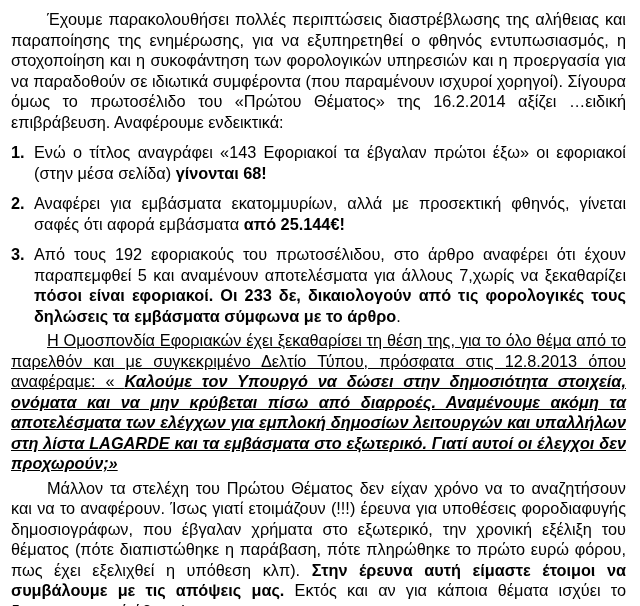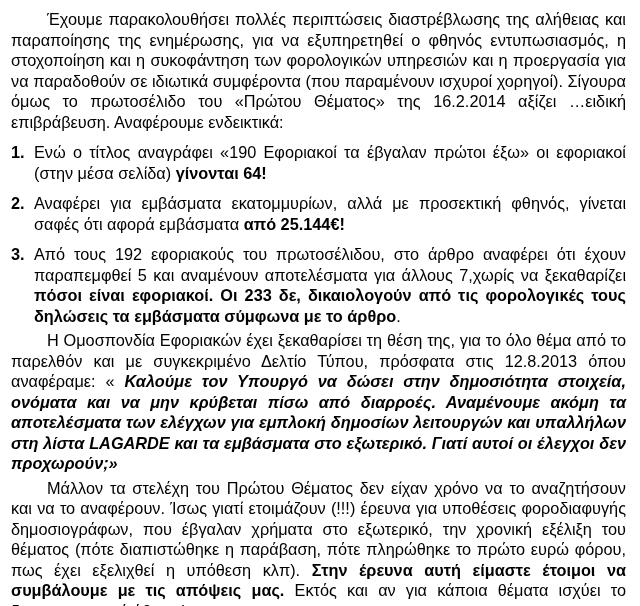--- a/index.html
+++ b/index.html
@@ -32,30 +32,31 @@
     margin-top: 10px;
   }
   .list-item .num {
     position: absolute;
     left: 0;
     top: 0;
     font-weight: bold;
   }
   .list-item + .paragraph {
     margin-top: 3px;
+    text-decoration: underline;
   }
   .paragraph + .paragraph {
     margin-top: 0;
   }
   .b { font-weight: bold; }
   .i { font-style: italic; }
 </style>
 </head>
 <body>
 
 <main class="doc">
     <div class="block paragraph indent"><span>Έχουμε παρακολουθήσει πολλές περιπτώσεις διαστρέβλωσης της αλήθειας και παραποίησης της ενημέρωσης,  για να εξυπηρετηθεί ο φθηνός εντυπωσιασμός, η στοχοποίηση και η συκοφάντηση των φορολογικών υπηρεσιών και η προεργασία για να παραδοθούν σε ιδιωτικά συμφέροντα (που παραμένουν ισχυροί χορηγοί). Σίγουρα όμως το πρωτοσέλιδο του «Πρώτου Θέματος» της 16.2.2014 αξίζει …ειδική επιβράβευση. Αναφέρουμε ενδεικτικά:</span></div>
-    <div class="block list-item"><span class="num">1.</span><span>Ενώ ο τίτλος αναγράφει «190 Εφοριακοί τα έβγαλαν πρώτοι έξω» οι εφοριακοί (στην μέσα σελίδα) </span><span class="b">γίνονται 64!</span></div>
+    <div class="block list-item"><span class="num">1.</span><span>Ενώ ο τίτλος αναγράφει «143 Εφοριακοί τα έβγαλαν πρώτοι έξω» οι εφοριακοί (στην μέσα σελίδα) </span><span class="b">γίνονται 68!</span></div>
     <div class="block list-item"><span class="num">2.</span><span>Αναφέρει για εμβάσματα εκατομμυρίων, αλλά με προσεκτική φθηνός, γίνεται σαφές ότι αφορά εμβάσματα </span><span class="b">από 25.144€!</span></div>
     <div class="block list-item"><span class="num">3.</span><span>Από τους 192 εφοριακούς του πρωτοσέλιδου, στο άρθρο αναφέρει ότι έχουν παραπεμφθεί 5 και αναμένουν αποτελέσματα για άλλους 7,χωρίς να ξεκαθαρίζει </span><span class="b">πόσοι είναι εφοριακοί. Οι 233 δε, δικαιολογούν από τις φορολογικές τους δηλώσεις τα εμβάσματα σύμφωνα με το άρθρο</span><span>.</span></div>
     <div class="block paragraph indent"><span>Η Ομοσπονδία Εφοριακών έχει ξεκαθαρίσει τη θέση της, για το όλο θέμα από το παρελθόν και με συγκεκριμένο Δελτίο Τύπου, πρόσφατα στις 12.8.2013 όπου αναφέραμε: « </span><span class="b i">Καλούμε τον Υπουργό να δώσει στην δημοσιότητα στοιχεία, ονόματα και να μην κρύβεται πίσω από διαρροές. Αναμένουμε ακόμη τα αποτελέσματα των ελέγχων για εμπλοκή δημοσίων λειτουργών και υπαλλήλων στη λίστα LAGARDE και τα εμβάσματα στο εξωτερικό. Γιατί αυτοί οι έλεγχοι δεν προχωρούν;»</span></div>
     <div class="block paragraph indent"><span>Μάλλον τα στελέχη του Πρώτου Θέματος δεν είχαν χρόνο να το αναζητήσουν και να το αναφέρουν. Ίσως γιατί ετοιμάζουν (!!!) έρευνα για υποθέσεις φοροδιαφυγής δημοσιογράφων, που έβγαλαν χρήματα στο εξωτερικό, την χρονική εξέλιξη του θέματος (πότε διαπιστώθηκε η παράβαση, πότε πληρώθηκε το πρώτο ευρώ φόρου, πως έχει εξελιχθεί η υπόθεση κλπ). </span><span class="b">Στην έρευνα αυτή είμαστε έτοιμοι να συμβάλουμε με τις απόψεις μας.</span><span> Εκτός και αν για κάποια θέματα ισχύει το δημοσιογραφικό άβατο !</span></div>
   </main>
 
 </body></html>

